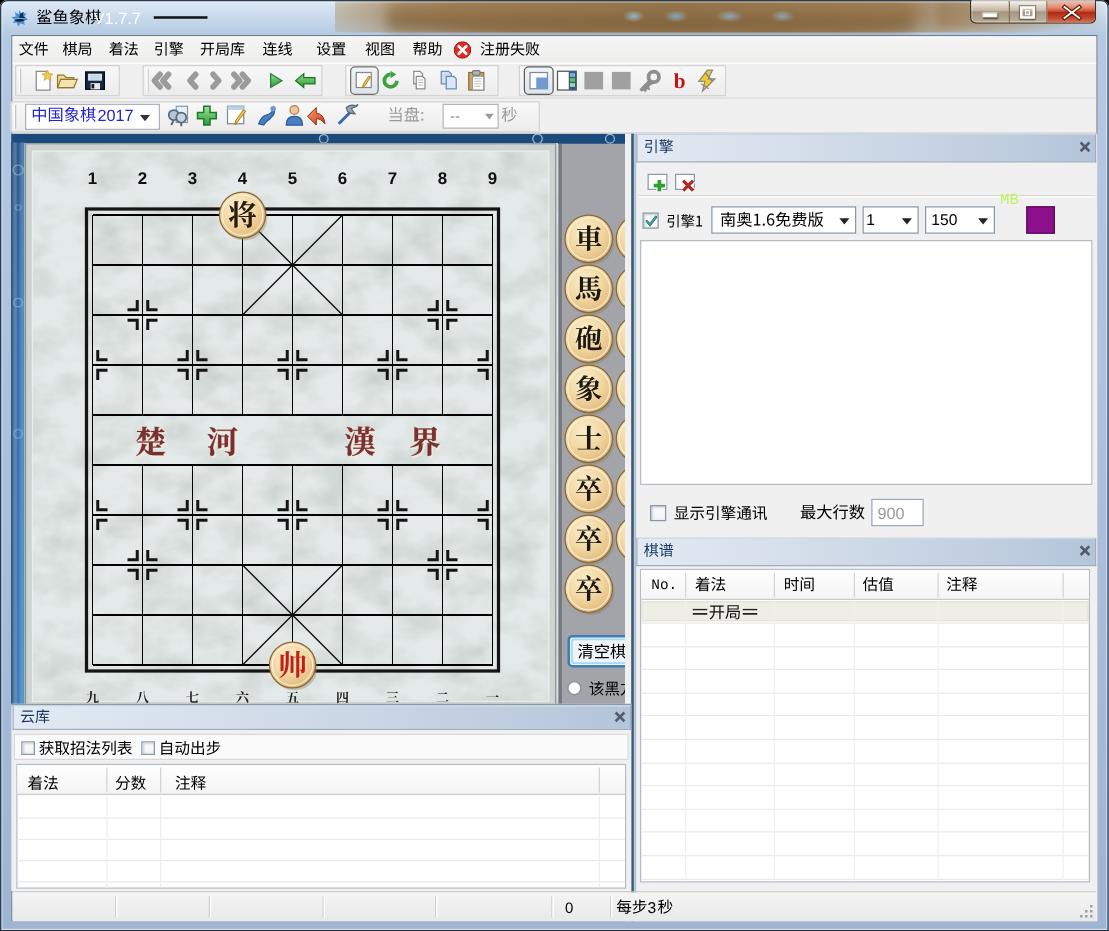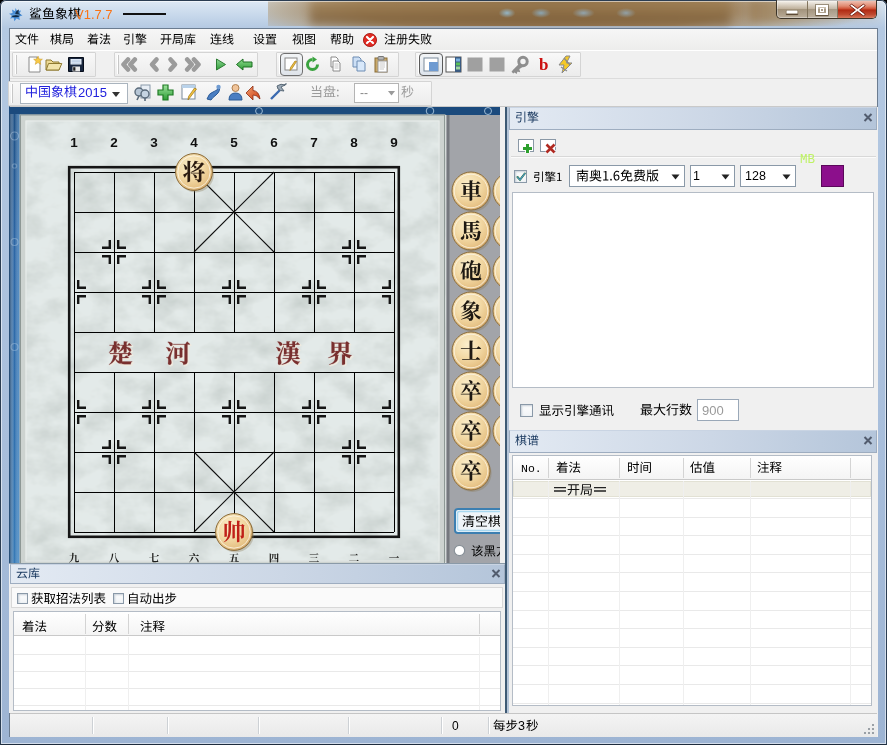--- a/index.html
+++ b/index.html
@@ -19,21 +19,21 @@
 <path d="M7.2 7.2 Q7.6 3.6 11 2.6 Q10.2 4.8 10.8 6.4 Q12 6.6 12.6 7.4 Q9.5 8.1 7.2 7.2Z" fill="#13304f"></path>
 <path d="M3.2 8.9 Q7.5 7.4 12.2 8.7 Q10 10.6 6.8 10.3 Q4.6 10 3.2 8.9Z" fill="#0d2844"></path>
 <path d="M4 8.2 Q8 7.1 11.8 8.1" stroke="#7db8e8" stroke-width=".7" fill="none"></path>
     </svg>
 <svg style="position:absolute;left:29px;top:7px" width="52" height="13" viewBox="0 0 4000 1000" fill="#000">
       <use href="#s9ca8" x="0"></use>
       <use href="#s9c7c" x="1000"></use>
       <use href="#s8c61" x="2000"></use>
       <use href="#s68cb" x="3000"></use>
     </svg>
-<div class="abs" style="left:75px;top:7px;font-size:13px;color:#f97316">V1.7.7</div>
+<div class="abs" style="left:75px;top:7px;font-size:13px;color:#ffffff">V1.7.7</div>
 <div class="abs" style="left:123px;top:13px;width:43px;height:2px;background:#111"></div>
 <div class="abs" style="left:776px;top:0;width:101px;height:19px;background:rgba(175,150,115,.35);border:1px solid #3c3428;border-top:none;border-radius:0 0 5px 5px;box-shadow:inset 0 0 0 1px rgba(255,255,255,.6)"></div>
 <div class="abs" style="left:777px;top:1px;width:30px;height:17px;background:linear-gradient(180deg,rgba(252,250,246,.9),rgba(208,200,188,.55) 45%,rgba(152,142,126,.5) 50%,rgba(200,192,180,.55));border-radius:0 0 0 4px"></div>
 <div class="abs" style="left:807px;top:1px;width:1px;height:17px;background:rgba(90,80,60,.55)"></div>
 <div class="abs" style="left:808px;top:1px;width:29px;height:17px;background:linear-gradient(180deg,rgba(252,250,246,.9),rgba(208,200,188,.55) 45%,rgba(152,142,126,.5) 50%,rgba(200,192,180,.55))"></div>
 <div class="abs" style="left:837px;top:1px;width:1px;height:17px;background:rgba(90,80,60,.55)"></div>
 <div class="abs" style="left:838px;top:1px;width:38px;height:17px;background:linear-gradient(180deg,#efc0b2 0,#e08970 30%,#cc4a2e 48%,#b02912 52%,#c04a30 80%,#d87a5e);border-radius:0 0 4px 0"></div>
 <div class="abs" style="left:786px;top:10px;width:12px;height:3.5px;background:#fff;box-shadow:0 1px 1px rgba(60,40,20,.8),inset 0 0 0 .5px #7a6a50"></div>
 <div class="abs" style="left:816px;top:5px;width:12px;height:10px;border:2.5px solid #fff;box-shadow:0 1px 1px rgba(60,40,20,.7);outline:1px solid rgba(110,95,70,.6)"></div>
 <div class="abs" style="left:820px;top:8px;width:4px;height:4px;border:1.5px solid #fff"></div>
@@ -200,21 +200,21 @@
     </svg>
 <div class="abs" style="left:8px;top:81px;width:424px;height:25px;background:linear-gradient(180deg,#f8f8f8,#ececec);border:1px solid #d4d4d4;border-radius:1px"></div>
     <div class="abs" style="left:11px;top:84px;width:2px;height:19px;border-left:1px solid #fff;border-right:1px solid #c7c7c7"></div>
 <div class="abs" style="left:20px;top:83px;width:108px;height:21px;background:#fff;border:1px solid #aab4be"></div>
 <svg style="position:absolute;left:25px;top:85px" width="52" height="13" viewBox="0 0 4000 1000" fill="#2222dd">
       <use href="#s4e2d" x="0"></use>
       <use href="#s56fd" x="1000"></use>
       <use href="#s8c61" x="2000"></use>
       <use href="#s68cb" x="3000"></use>
     </svg>
-<div class="abs" style="left:78px;top:85px;font-size:13px;color:#2222dd">2015</div>
+<div class="abs" style="left:78px;top:85px;font-size:13px;color:#2222dd">2017</div>
 <svg class="abs" style="left:111px;top:91px" width="10" height="7" viewBox="0 0 10 7">
       <path d="M1 1 L5 6 L9 1Z" fill="#333"></path>
     </svg>
 <svg class="abs" style="left:133px;top:83px" width="19" height="19" viewBox="0 0 19 19">
       <rect x="8" y="2" width="9" height="13" fill="#e8eef5" stroke="#8a9aaa"></rect>
       <circle cx="6" cy="9" r="4" fill="#b7c6d6" stroke="#5a6a7a" stroke-width="1.4"></circle>
       <circle cx="12" cy="11" r="4" fill="#c6d4e2" stroke="#5a6a7a" stroke-width="1.4"></circle>
       <path d="M6 13 L4 17 M12 15 L12 18" stroke="#5a6a7a" stroke-width="1.6"></path>
     </svg>
 <svg class="abs" style="left:156px;top:83px" width="19" height="19" viewBox="0 0 19 19">
@@ -616,21 +616,21 @@
     </svg>
 <div class="abs" style="left:690px;top:165px;width:45px;height:22px;background:#fff;border:1px solid #8a99a8"></div>
     <svg class="abs" style="left:721px;top:173.5px" width="9" height="6" viewBox="0 0 9 6">
       <path d="M0.5 0.5 L4.5 5.5 L8.5 0.5Z" fill="#222"></path>
     </svg>
 <div class="abs" style="left:693px;top:169px;font-size:12.5px;color:#000">1</div>
 <div class="abs" style="left:740px;top:165px;width:56px;height:22px;background:#fff;border:1px solid #8a99a8"></div>
     <svg class="abs" style="left:782px;top:173.5px" width="9" height="6" viewBox="0 0 9 6">
       <path d="M0.5 0.5 L4.5 5.5 L8.5 0.5Z" fill="#222"></path>
     </svg>
-<div class="abs" style="left:745px;top:169px;font-size:12.5px;color:#000">128</div>
+<div class="abs" style="left:745px;top:169px;font-size:12.5px;color:#000">150</div>
 <div class="abs" style="left:800px;top:153px;font:12.5px 'Liberation Mono',monospace;color:#bef264">MB</div>
 <div class="abs" style="left:821px;top:165px;width:23px;height:22px;background:#8c0f8c;border:1px solid #5a085a"></div>
 <div class="abs" style="left:512px;top:192px;width:362px;height:196px;background:#fff;border:1px solid #b4bcc6"></div>
 <div class="abs" style="left:520px;top:404px;width:13px;height:13px;background:linear-gradient(180deg,#fdfdfd,#f0f3f6);border:1px solid #8a99a8;box-shadow:inset 1px 1px 2px rgba(120,140,160,.4)"></div>
 <svg style="position:absolute;left:539px;top:404px" width="75" height="12.5" viewBox="0 0 6000 1000" fill="#000">
       <use href="#s663e" x="0"></use>
       <use href="#s793a" x="1000"></use>
       <use href="#s5f15" x="2000"></use>
       <use href="#s64ce" x="3000"></use>
       <use href="#s901a" x="4000"></use>

